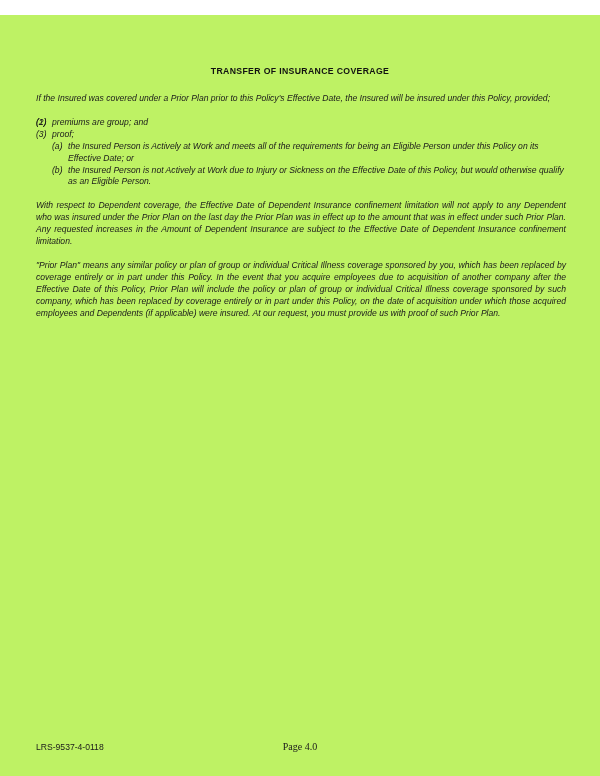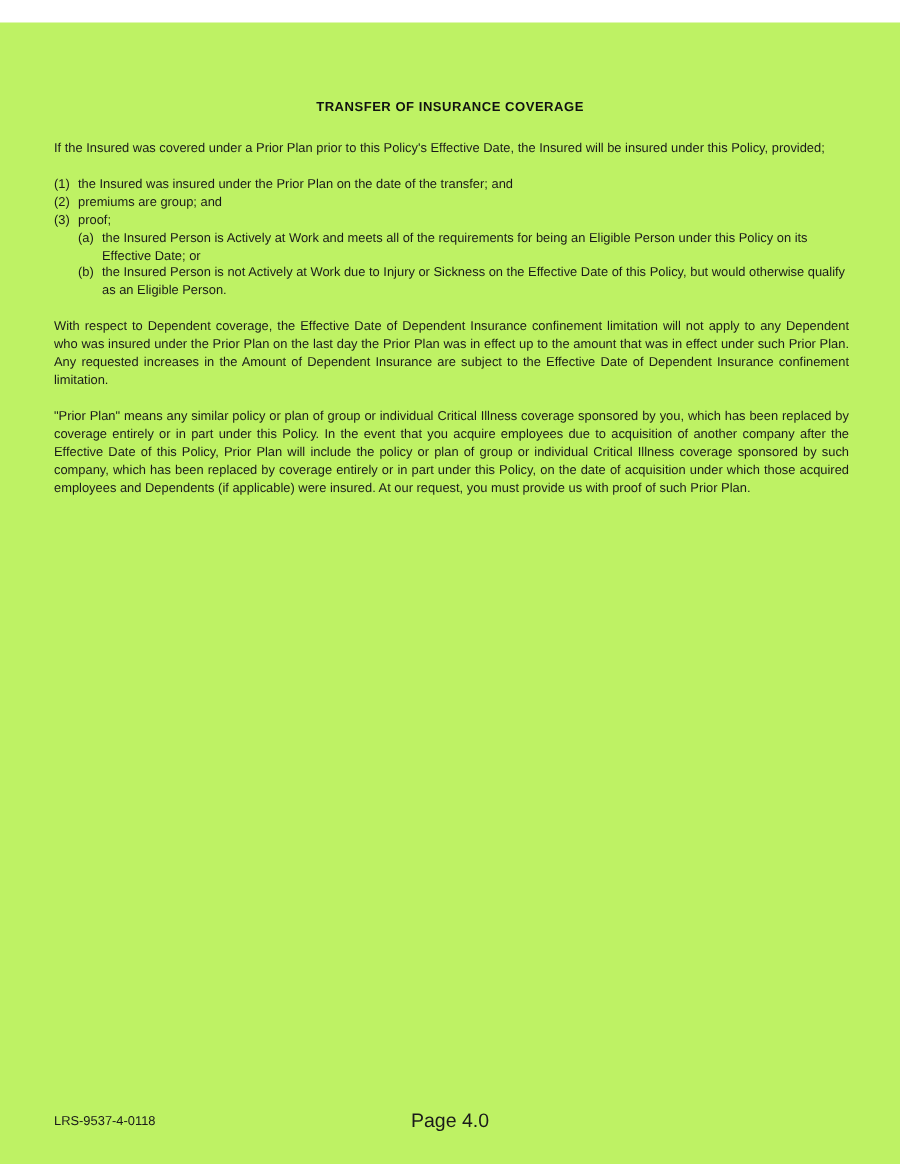--- a/index.html
+++ b/index.html
@@ -40,20 +40,21 @@
     line-height: 12px;
     color: #111111;
   }
 
   
   .body-region {
     position: absolute;
     left: 36px;
     top: 78px;
     width: 530px;
+    font-style: italic;
   }
 
   p.para {
     margin: 0 0 12px 0;
     font-size: 8.6px;
     line-height: 11.9px;
     text-align: justify;
     text-justify: inter-word;
     color: #1a1a1a;
   }
@@ -129,41 +130,41 @@
     line-height: 12px;
     color: #1a1a1a;
     white-space: nowrap;
   }
   .footer-page-no {
     position: absolute;
     left: 0;
     top: 0;
     width: 600px;
     text-align: center;
-    font-size: 13px;
+    font-size: 10px;
     line-height: 12px;
     color: #1a1a1a;
+    font-family: Liberation Serif, serif;
   }
 </style>
 </head>
 <body>
 
 <div class="page">
 
   <div class="doc-title">TRANSFER OF INSURANCE COVERAGE</div>
 
   <div class="body-region">
 
     <p class="para">If the Insured was covered under a Prior Plan prior to this Policy's Effective Date, the Insured will be insured under this Policy, provided;</p>
 
     <div class="list-block">
       <ol class="num-list">
         <li>
           <span class="marker">(1)</span>
-          <span>the Insured was insured under the Prior Plan on the date of the transfer; and</span>
         </li>
         <li>
           <span class="marker">(2)</span>
           <span>premiums are group; and</span>
         </li>
         <li>
           <span class="marker">(3)</span>
           <span>proof;</span>
 
           <ol class="alpha-list">

